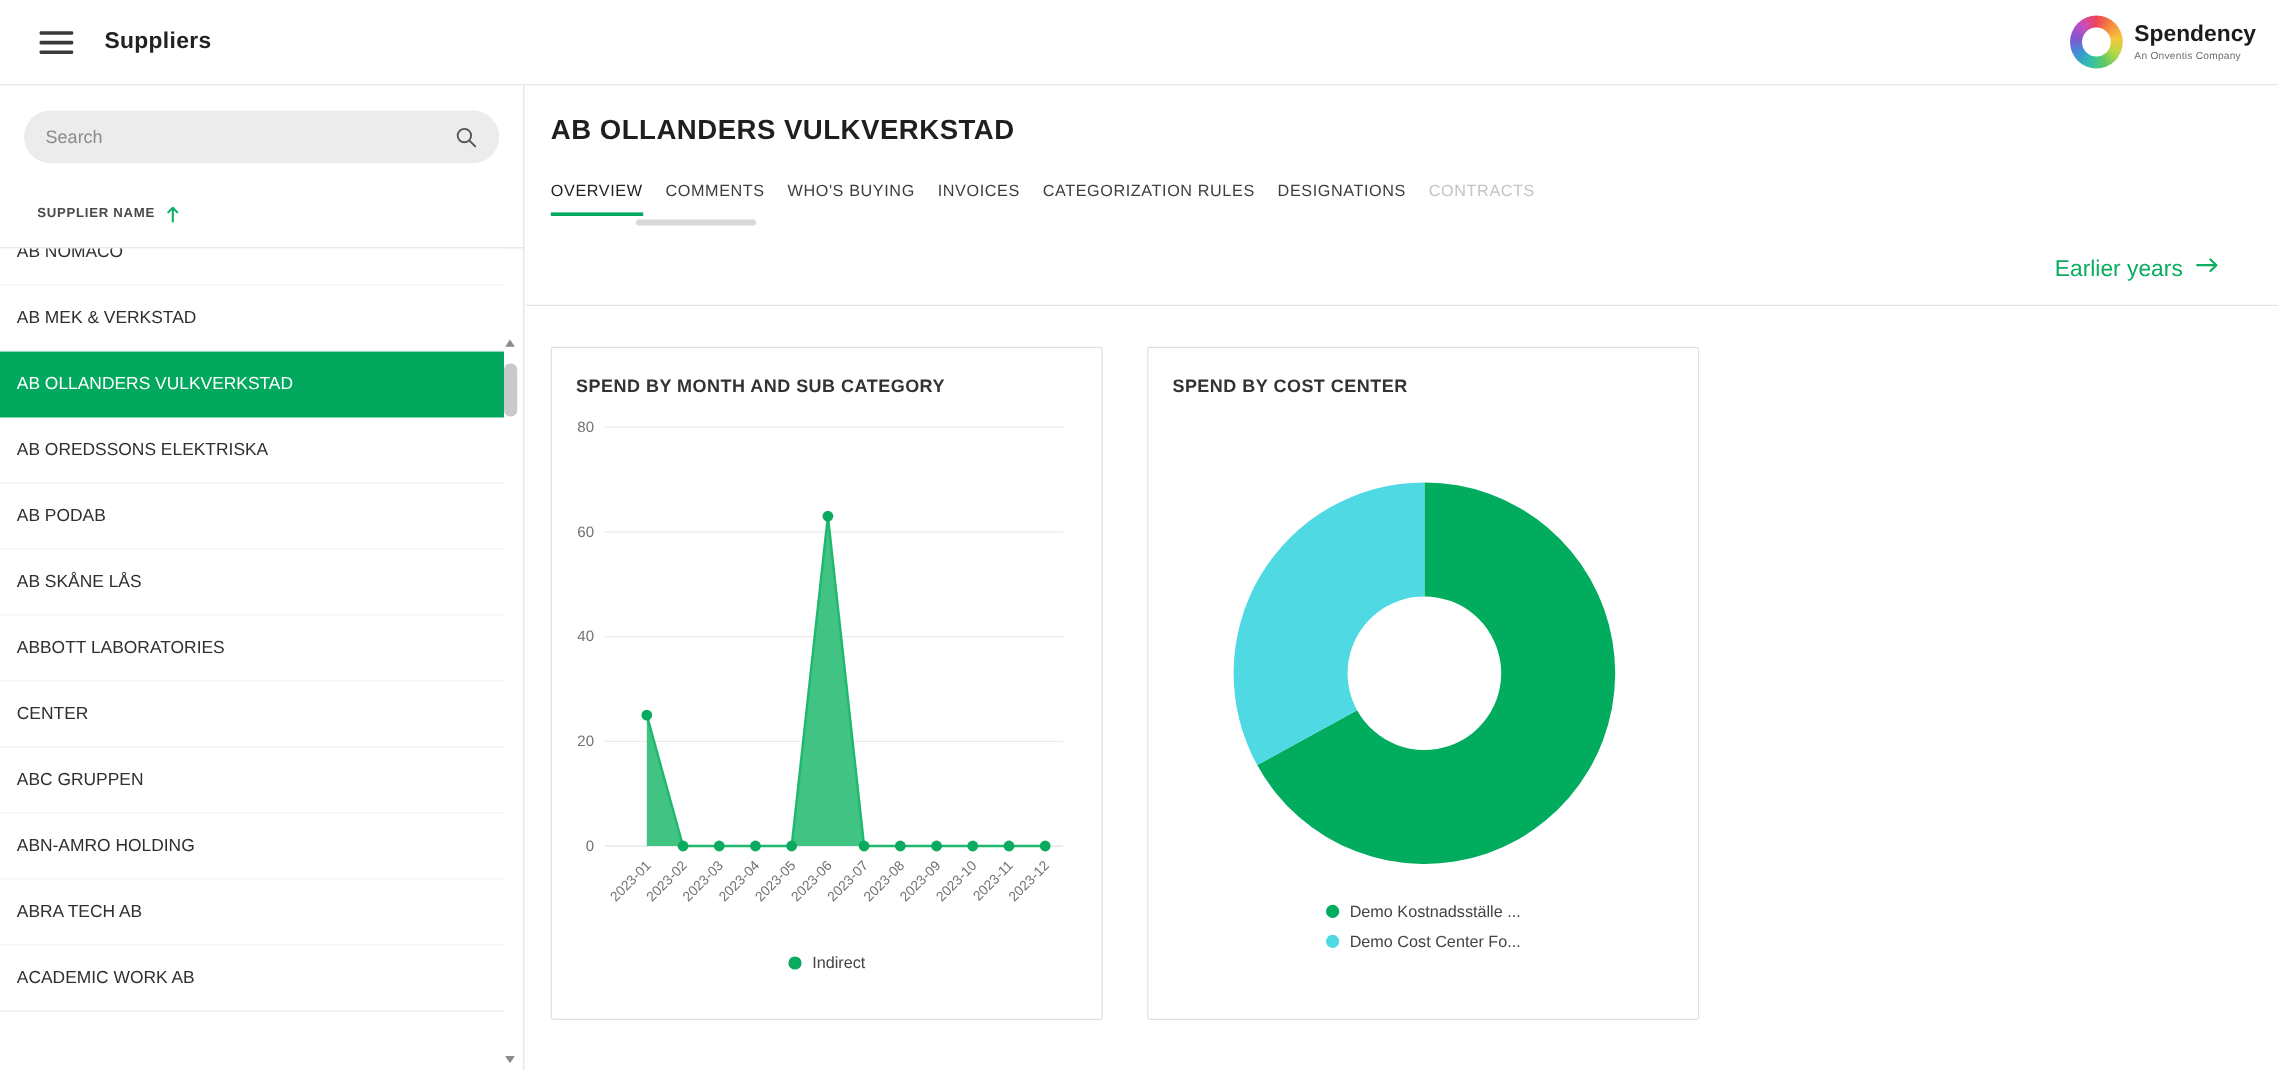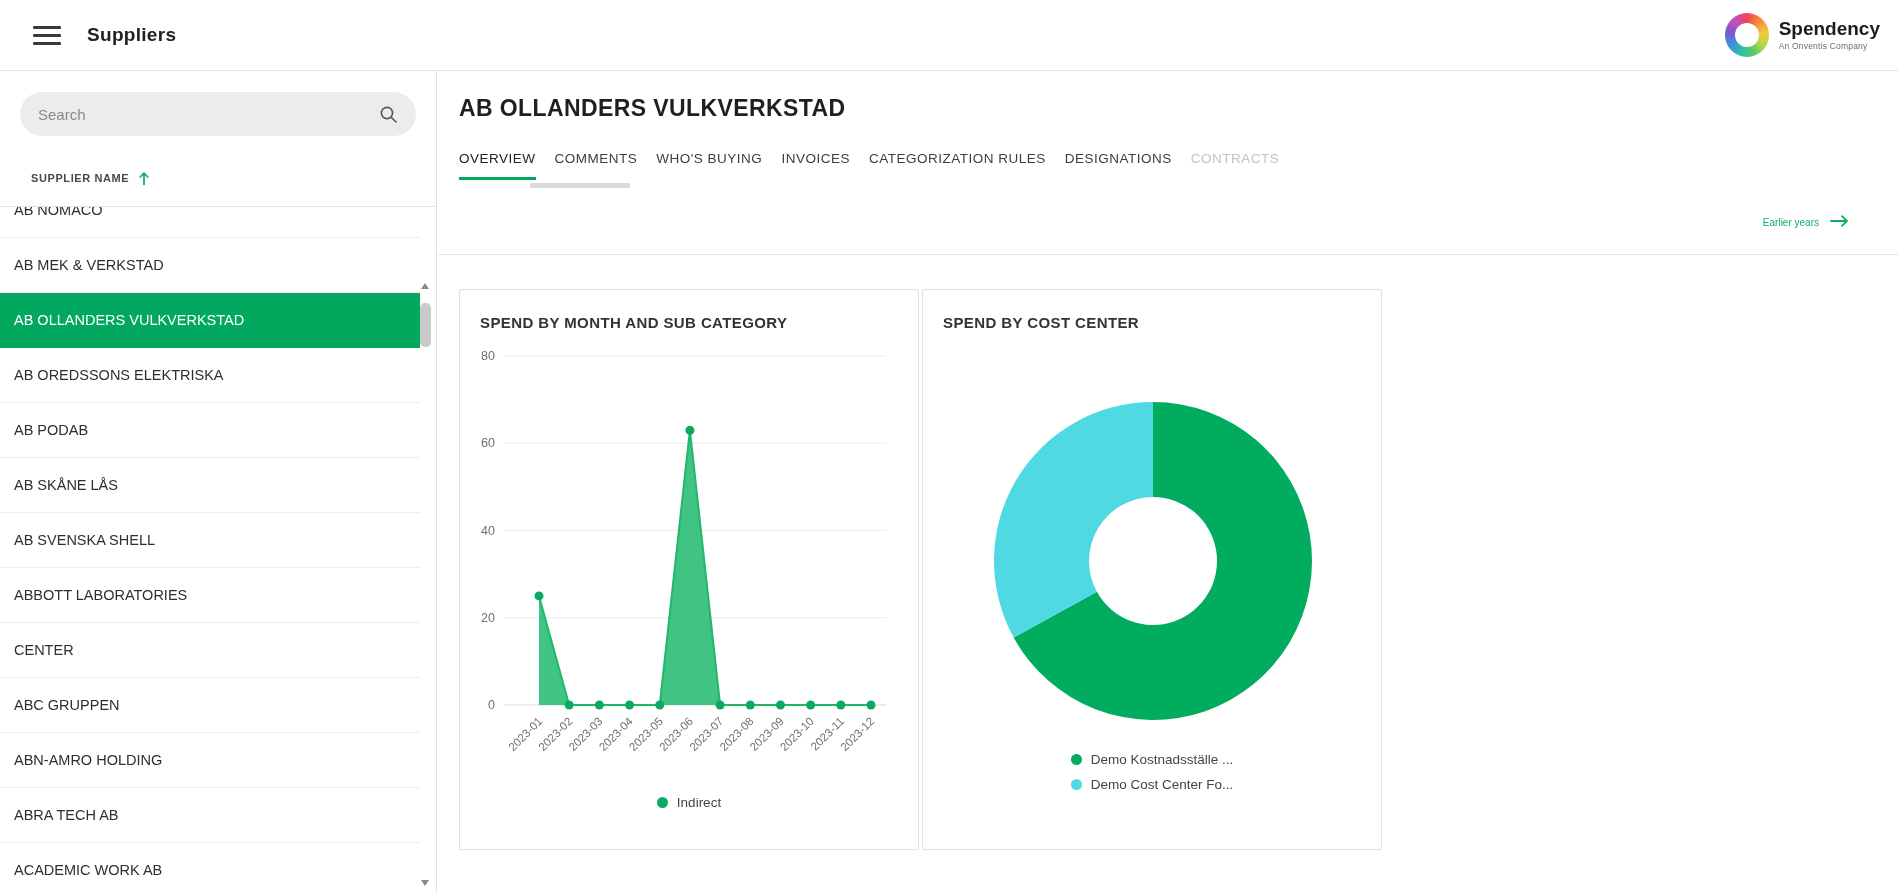--- a/index.html
+++ b/index.html
@@ -38,25 +38,25 @@
   .sb-thumb { width:11px; height:44px; background:#c9c9c9; border-radius:5px; margin-top:14px; cursor:grab; }
 
   
   .main { position:absolute; left:438px; top:71px; right:0; bottom:0; background:#fff; }
   .page-title { position:absolute; left:21px; top:24px; font-size:23px; font-weight:bold; letter-spacing:.4px; color:#1f1f1f; }
   .tabs { position:absolute; left:21px; top:80px; display:flex; gap:19px; align-items:flex-end; }
   .tab { font-size:13.5px; letter-spacing:.5px; color:#3d3d3d; padding-bottom:11px; border-bottom:3px solid transparent; cursor:pointer; white-space:nowrap; }
   .tab.active { color:#222; border-bottom-color:#02A85E; }
   .tab.disabled { color:#c3c3c3; cursor:default; }
   .tabstrip-thumb { position:absolute; left:92px; top:112px; width:100px; height:5px; background:#d9d9d9; border-radius:2px; cursor:grab; }
-  .earlier-link { position:absolute; right:48px; top:143px; display:flex; align-items:flex-end; gap:10px; color:#0CAD61; font-size:10px; cursor:pointer; }
+  .earlier-link { position:absolute; right:48px; top:143px; display:flex; align-items:flex-start; gap:10px; color:#0CAD61; font-size:19px; cursor:pointer; }
   .main-divider { position:absolute; left:0; right:0; top:183px; height:1px; background:#e3e3e3; }
 
   
-  .cards { position:absolute; left:21px; top:218px; display:flex; gap:3px; }
+  .cards { position:absolute; left:21px; top:218px; display:flex; gap:37px; }
   .card { width:460px; height:561px; background:#fff; border:1px solid #e0e0e0; border-radius:2px; position:relative; }
   .card-title { position:absolute; left:20px; top:24px; font-size:15px; font-weight:bold; letter-spacing:.4px; color:#333; }
   .chart-area { position:absolute; left:10px; top:54px; }
   .area-legend { position:absolute; left:0; right:0; top:505px; display:flex; justify-content:center; align-items:center; gap:9px; cursor:pointer; }
   .legend-dot { width:11px; height:11px; border-radius:50%; flex:none; }
   .legend-label { font-size:13.5px; color:#444; }
   .donut-wrap { position:absolute; left:0; top:95px; width:460px; height:352px; }
   .donut-legend { position:absolute; left:0; right:0; top:462px; display:flex; justify-content:center; }
   .donut-legend-inner { display:flex; flex-direction:column; gap:10px; align-items:flex-start; }
   .legend-row { display:flex; align-items:center; gap:9px; cursor:pointer; }
@@ -97,21 +97,20 @@
     </svg>
   </div>
   <div class="list-viewport">
     <div class="supplier-list">
         <div class="supplier-row">AB NOMACO</div>
         <div class="supplier-row">AB MEK &amp; VERKSTAD</div>
         <div class="supplier-row selected">AB OLLANDERS VULKVERKSTAD</div>
         <div class="supplier-row">AB OREDSSONS ELEKTRISKA</div>
         <div class="supplier-row">AB PODAB</div>
         <div class="supplier-row">AB SKÅNE LÅS</div>
-        <div class="supplier-row">AB SVENSKA SHELL</div>
         <div class="supplier-row">ABBOTT LABORATORIES</div>
         <div class="supplier-row">CENTER</div>
         <div class="supplier-row">ABC GRUPPEN</div>
         <div class="supplier-row">ABN-AMRO HOLDING</div>
         <div class="supplier-row">ABRA TECH AB</div>
         <div class="supplier-row">ACADEMIC WORK AB</div>
       </div>
   </div>
   <div class="side-scrollbar">
     <div class="sb-arrow-up"></div>

